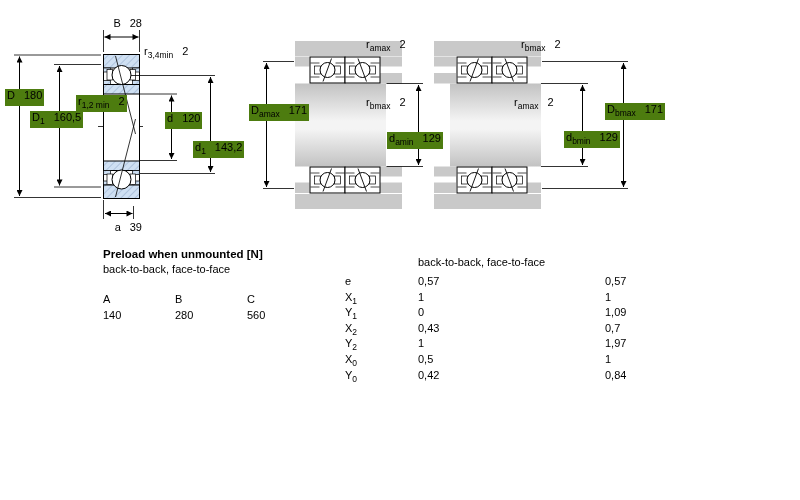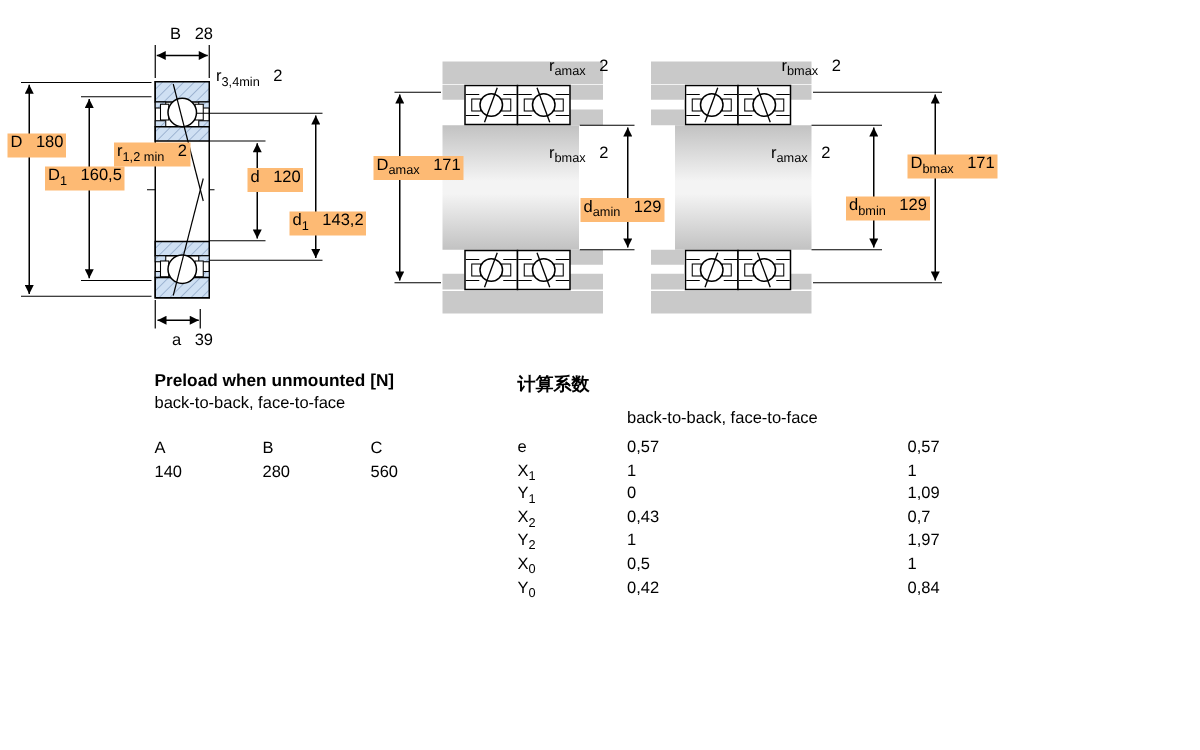--- a/index.html
+++ b/index.html
@@ -2,21 +2,21 @@
 <html><head>
 <meta charset="utf-8">
 <style>
   html,body{margin:0;padding:0}
   body{width:800px;height:500px;position:relative;background:#fff;color:#000;
        font-family:"Liberation Sans",sans-serif;overflow:hidden}
   svg{position:absolute;left:0;top:0}
   .lbl{position:absolute;font-size:11px;line-height:13px;white-space:nowrap}
   .lbl sub{font-size:8.5px}
   .lbl .v{margin-left:9px}
-  .wbg{background:#fdba74;padding:0 2px}
+  .wbg{background:#4d7c0f;padding:0 2px}
   .ctr{text-align:right}
   .preload{position:absolute;left:103px;top:248px;font-size:11px}
   .p-title{font-weight:bold;font-size:11.5px}
   .p-sub{margin-top:3px}
   .p-grid{display:grid;grid-template-columns:72px 72px 72px;margin-top:18px;row-gap:4px}
   .factors{position:absolute;left:345px;top:248px;font-size:11px}
   .f-title{font-weight:bold;font-size:12px}
   .f-grid{margin-top:8px}
   .f-row{display:grid;grid-template-columns:73px 187px auto;height:15.6px;align-items:start}
   .f-head{height:19px}
@@ -198,21 +198,20 @@
     <span>A</span>
     <span>B</span>
     <span>C</span>
     <span>140</span>
     <span>280</span>
     <span>560</span>
   </div>
 </div>
 
 <div class="factors">
-  <div class="f-title">计算系数</div>
   <div class="f-grid">
     <div class="f-row f-head">
       <span></span>
       <span>back-to-back, face-to-face</span>
     </div>
     <div class="f-row">
       <span><span>e</span><sub></sub></span>
       <span>0,57</span>
         <span>0,57</span>
     </div>

